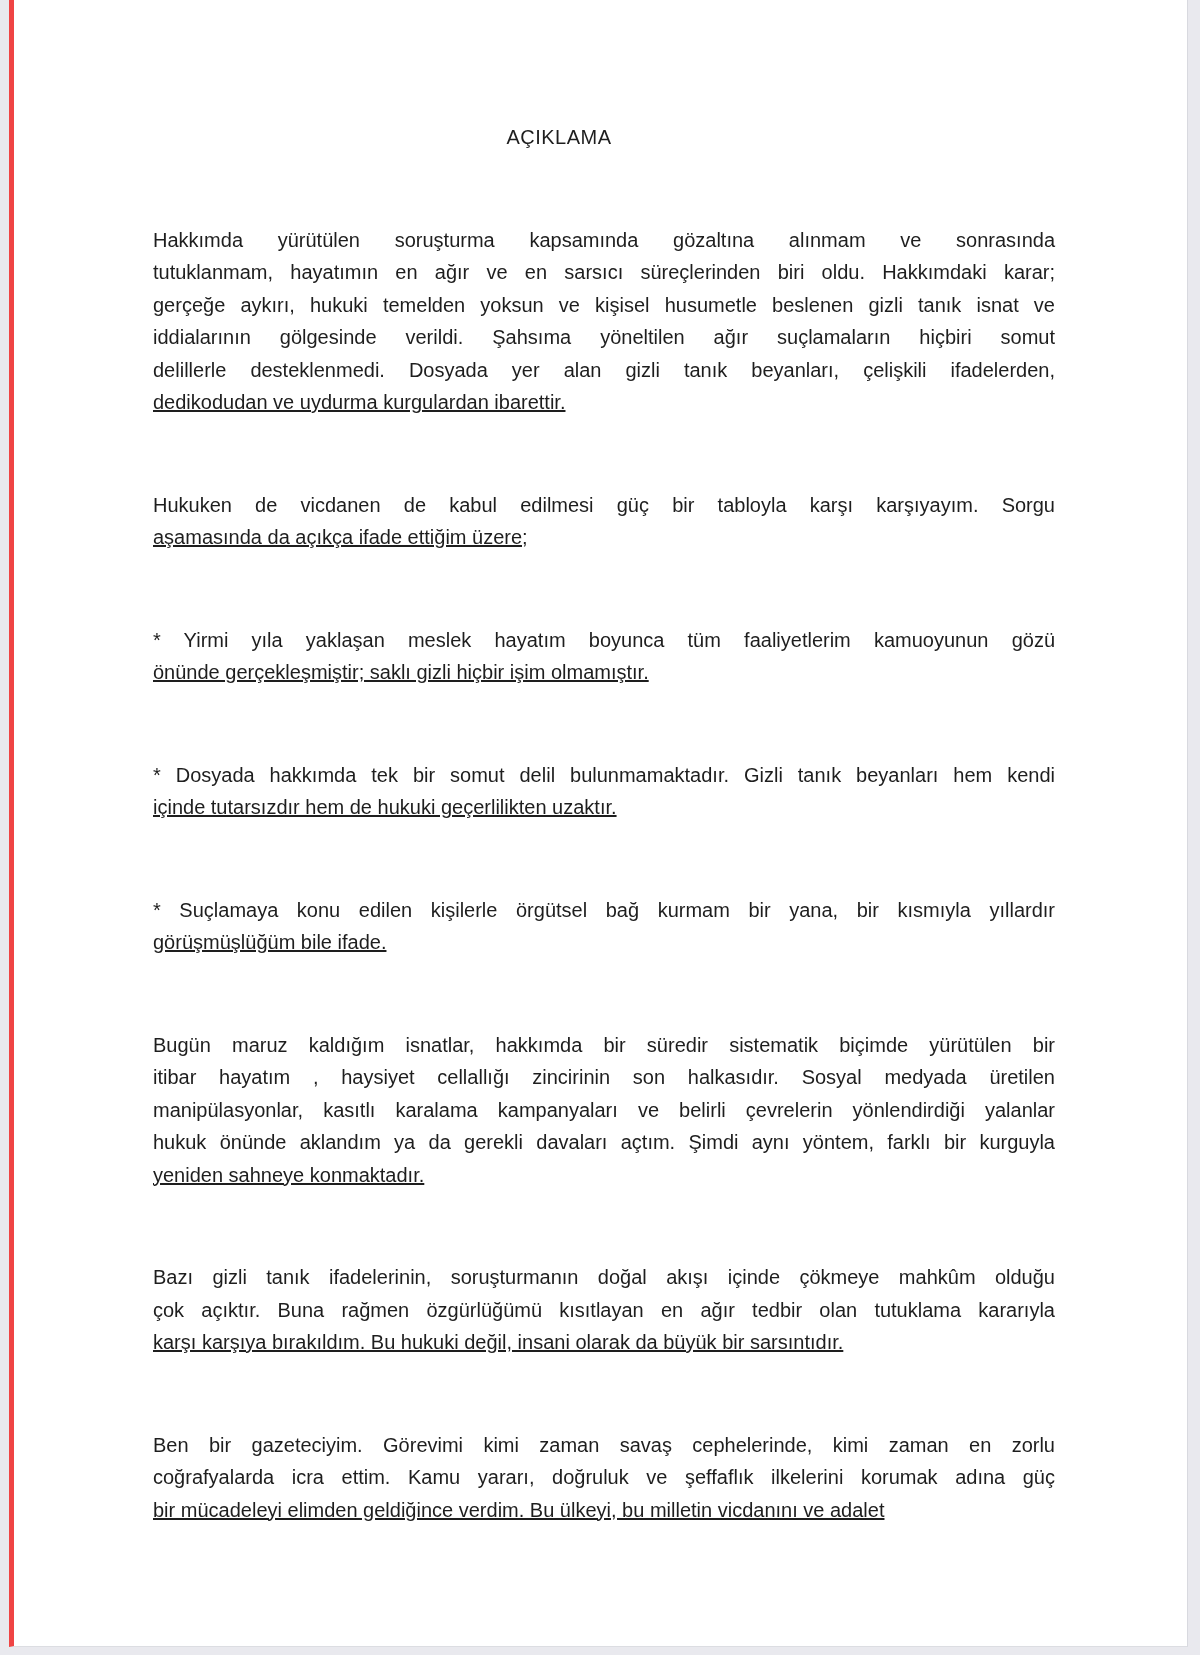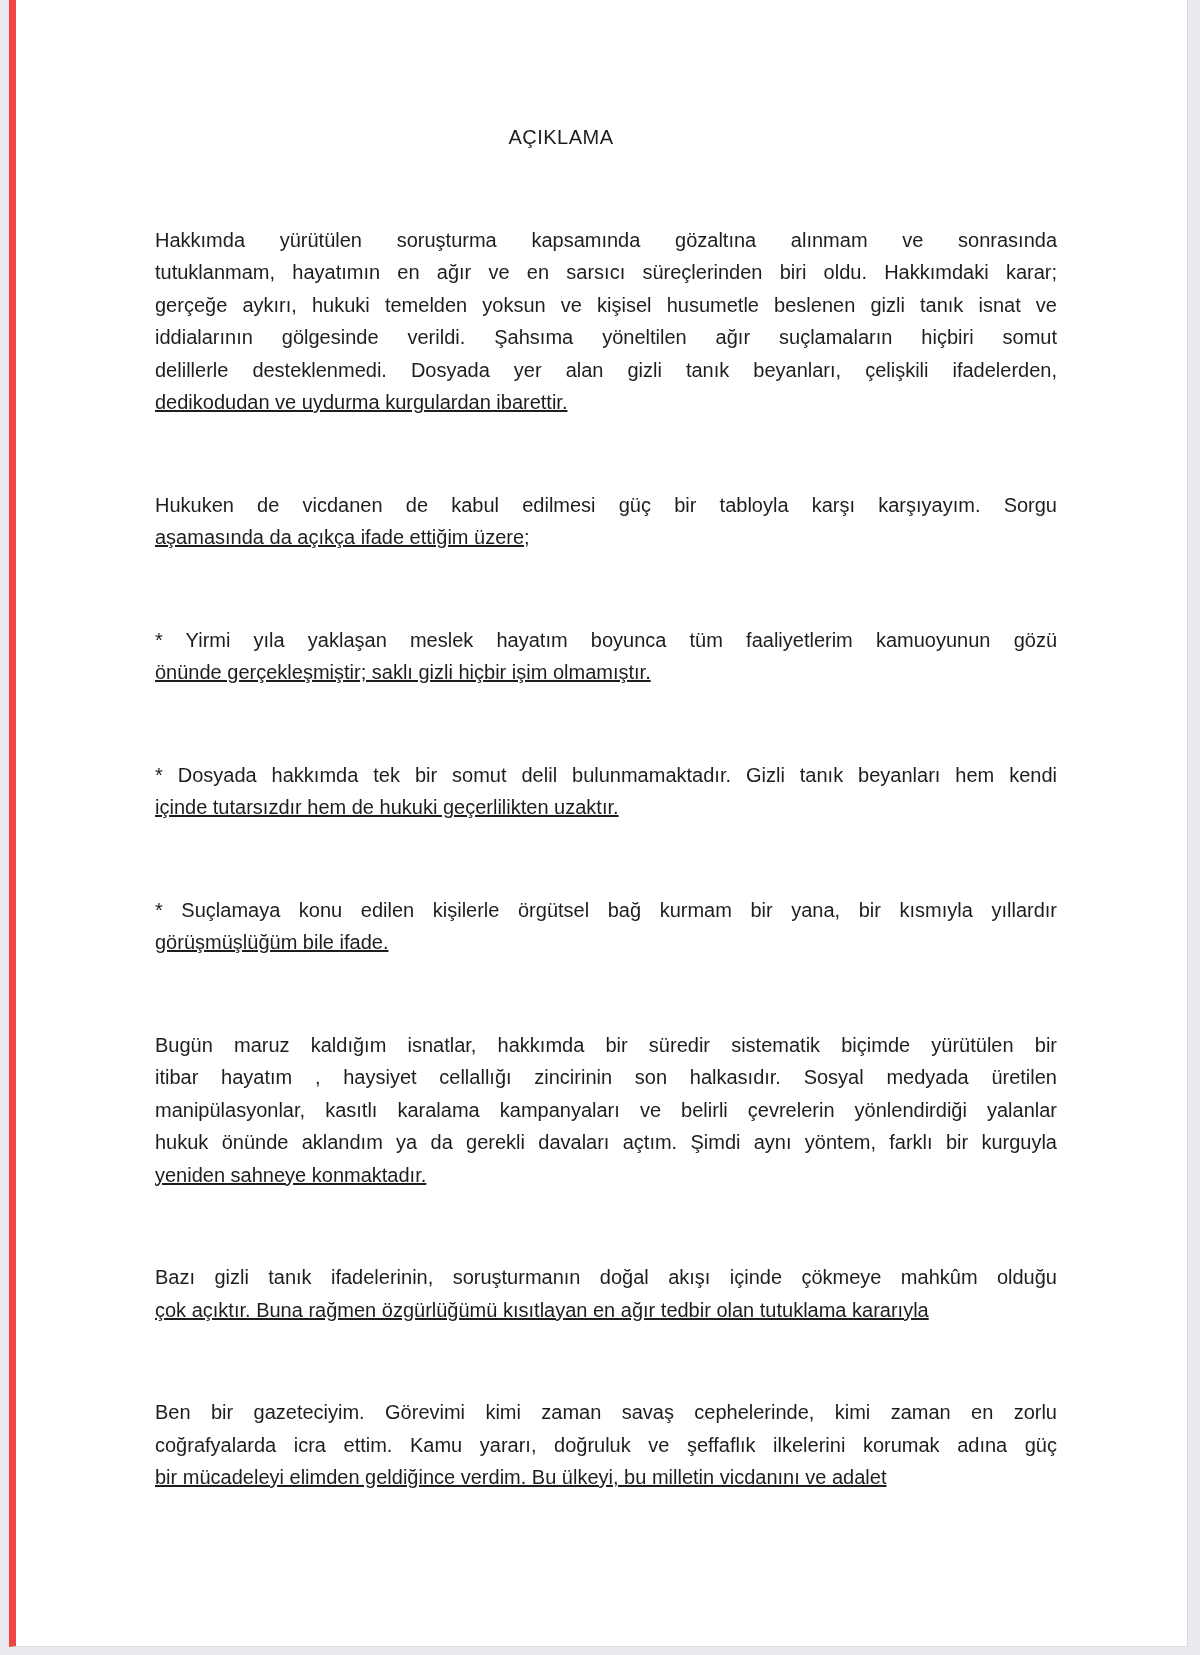--- a/index.html
+++ b/index.html
@@ -17,21 +17,21 @@
     background: var(--outer-bg, #e9e9ee);
     overflow: hidden;
   }
   .page {
     position: absolute;
     left: 9px;
     top: 0;
     right: 12px;
     bottom: 8px;
     background: var(--page-bg, #ffffff);
-    border-left: 7px solid #ef4444;
+    border-left: 5px solid #ef4444;
     border-right: 1px solid #d8d9df;
     border-bottom: 1px solid #dcdde2;
     overflow: hidden;
   }
   .content {
     position: absolute;
     left: 139px;
     width: 902px;
     top: 0;
     color: var(--text-color, #1e1e1e);
@@ -99,20 +99,21 @@
           <div class="para">
             <div class="line">Bugün maruz kaldığım isnatlar, hakkımda bir süredir sistematik biçimde yürütülen bir</div>
             <div class="line">itibar hayatım , haysiyet cellallığı zincirinin son halkasıdır. Sosyal medyada üretilen</div>
             <div class="line">manipülasyonlar, kasıtlı karalama kampanyaları ve belirli çevrelerin yönlendirdiği yalanlar</div>
             <div class="line">hukuk önünde aklandım ya da gerekli davaları açtım. Şimdi aynı yöntem, farklı bir kurguyla</div>
             <div class="line">yeniden sahneye konmaktadır.</div>
           </div>
           <div class="para">
             <div class="line">Bazı gizli tanık ifadelerinin, soruşturmanın doğal akışı içinde çökmeye mahkûm olduğu</div>
             <div class="line">çok açıktır. Buna rağmen özgürlüğümü kısıtlayan en ağır tedbir olan tutuklama kararıyla</div>
+            <div class="line">karşı karşıya bırakıldım. Bu hukuki değil, insani olarak da büyük bir sarsıntıdır.</div>
           </div>
           <div class="para">
             <div class="line">Ben bir gazeteciyim. Görevimi kimi zaman savaş cephelerinde, kimi zaman en zorlu</div>
             <div class="line">coğrafyalarda icra ettim. Kamu yararı, doğruluk ve şeffaflık ilkelerini korumak adına güç</div>
             <div class="line">bir mücadeleyi elimden geldiğince verdim. Bu ülkeyi, bu milletin vicdanını ve adalet</div>
           </div>
         </div>
     </div>
   </div>
 </div>

